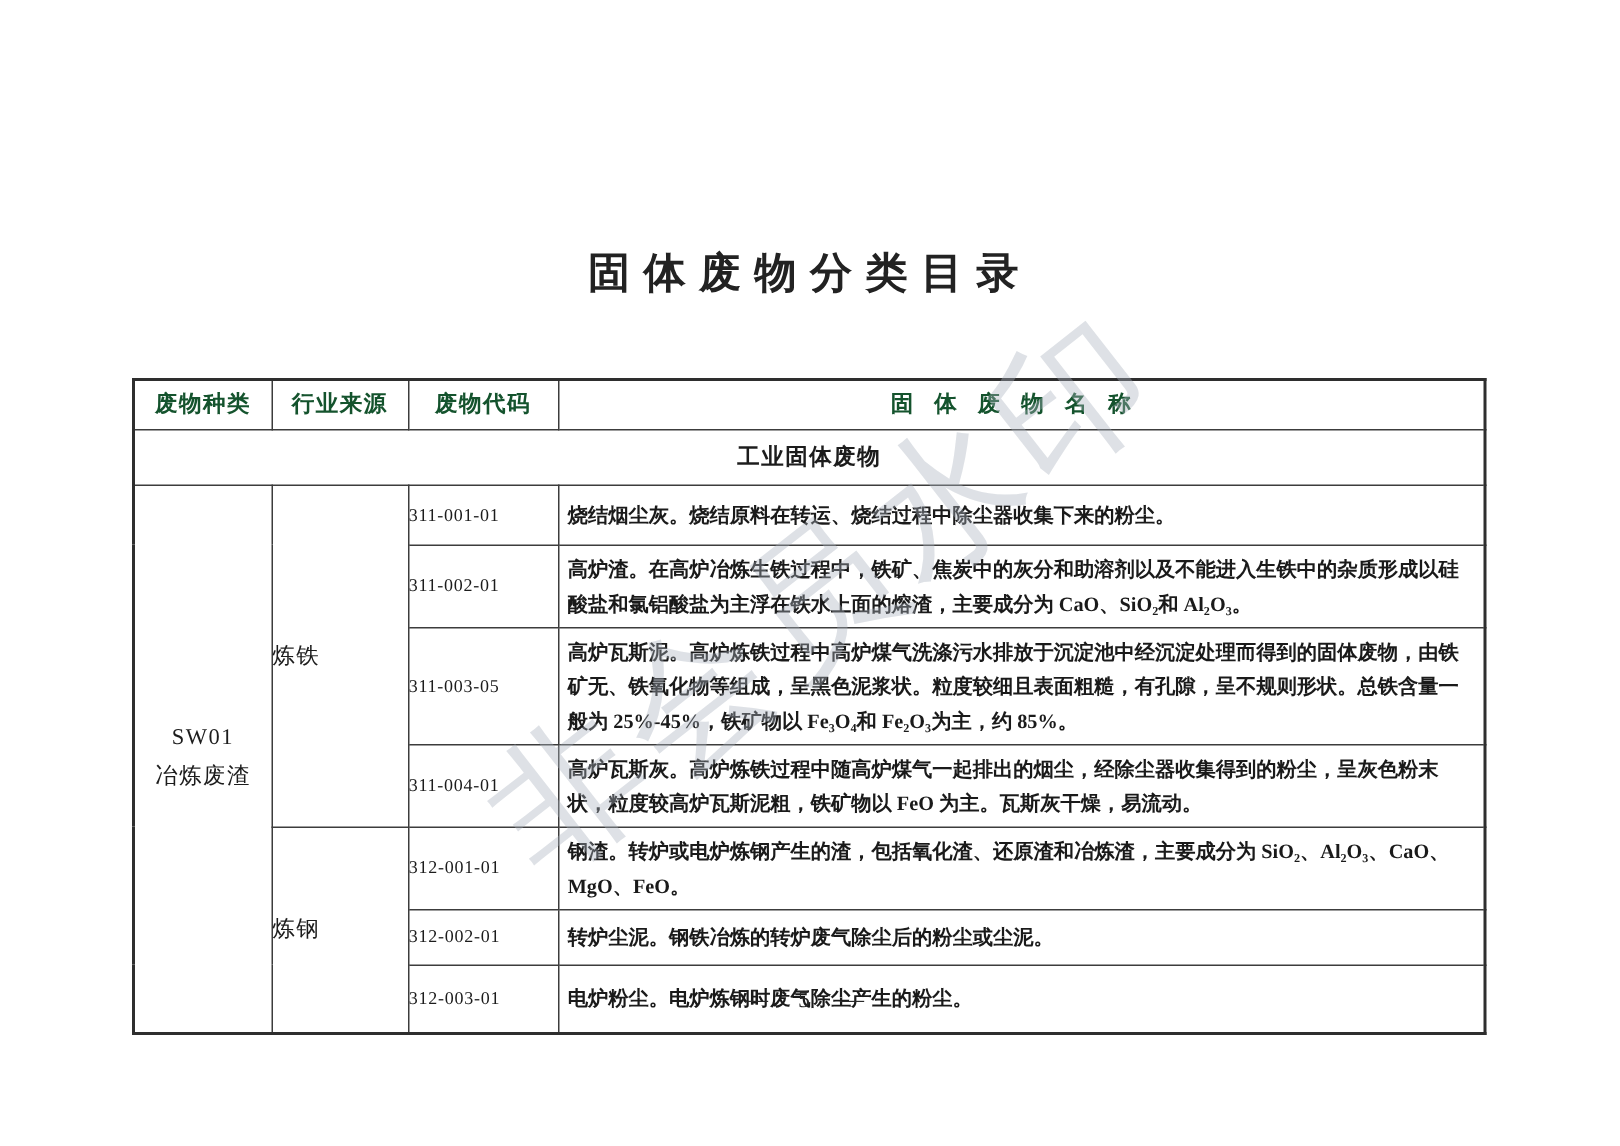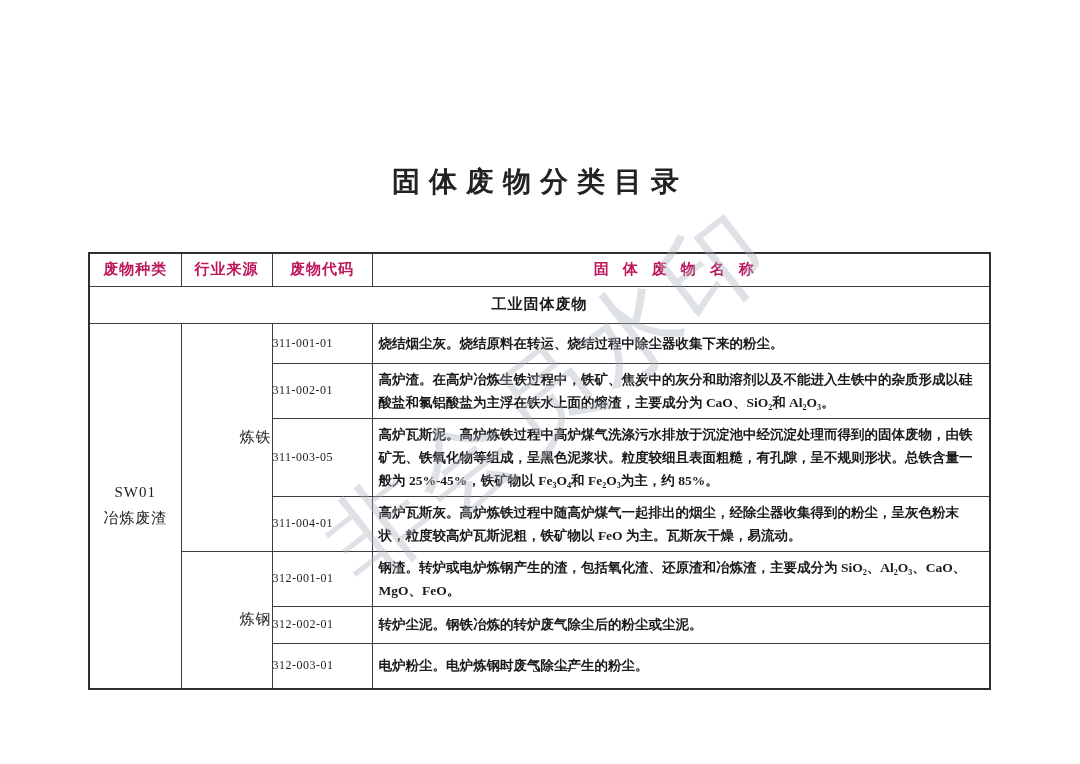--- a/index.html
+++ b/index.html
@@ -57,40 +57,40 @@
     vertical-align: middle;
     background: transparent;
   }
   table.catalog { border: 2px solid #2e2e2e; }
   th.col-header {
     height: 33px;
     font-size: 15px;
     font-weight: bold;
     text-align: center;
     letter-spacing: 1px;
-    color: #be185d;
+    color: #14532d;
   }
   th.col-header.wide-spacing { letter-spacing: 14px; }
   td.band-cell {
     height: 37px;
     text-align: center;
     font-weight: bold;
     font-size: 15px;
     letter-spacing: 1px;
   }
   td.type-cell {
     text-align: center;
     font-size: 15px;
     line-height: 1.7;
     white-space: pre-line;
     letter-spacing: 1px;
     margin-top: 12px;
   }
   td.industry-cell {
-    text-align: right;
+    text-align: left;
     font-size: 15px;
     letter-spacing: 1px;
   }
   td.code-cell {
     text-align: left;
     font-size: 12px;
     letter-spacing: 0.5px;
   }
   td.desc-cell {
     font-size: 13.5px;

